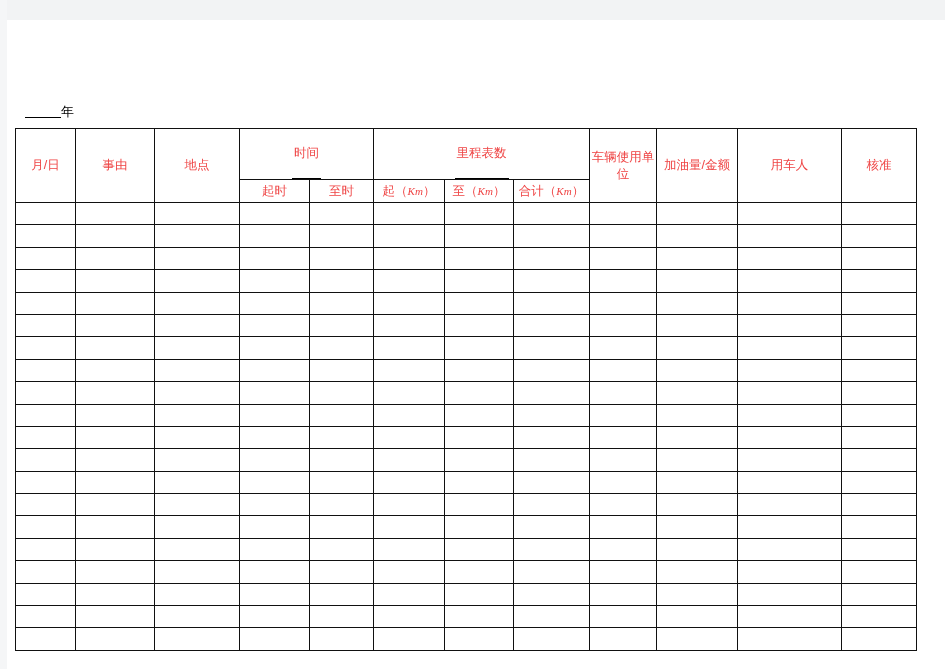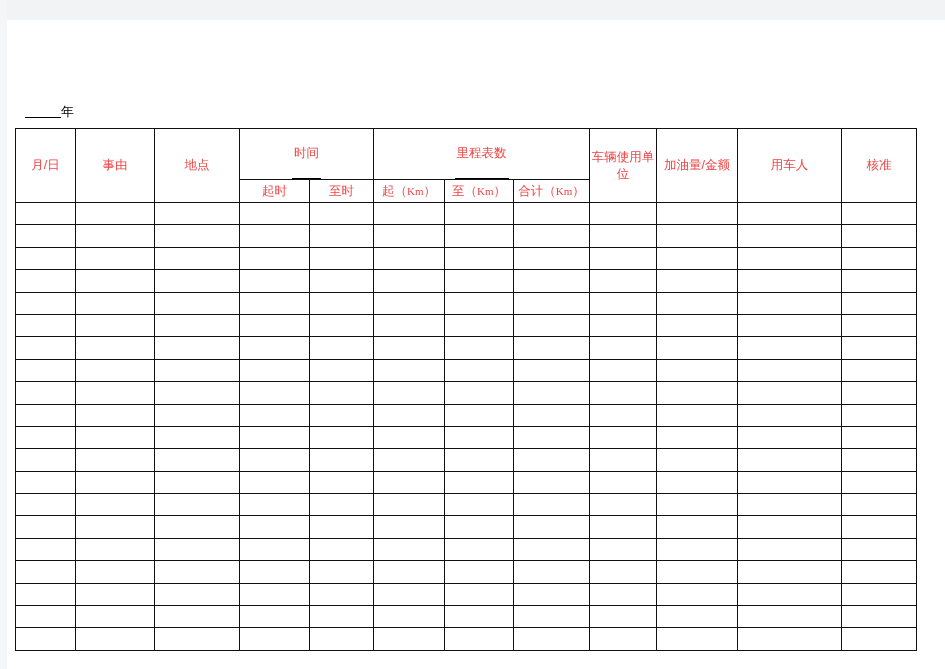--- a/index.html
+++ b/index.html
@@ -112,20 +112,21 @@
     height: 22px;
     font-size: 12.5px;
   }
   th.tall {
     height: 37px;
     font-size: 12.5px;
   }
   .km {
     font-family: "Liberation Serif", "DejaVu Serif", serif;
     font-size: 11px;
+    font-style: italic;
   }
   td.cell {
     height: 21.4px;
   }
   .nowrap { white-space: nowrap; }
 
   
   col.c-date { width: 60px; }
   col.c-reason { width: 79px; }
   col.c-place { width: 85px; }

